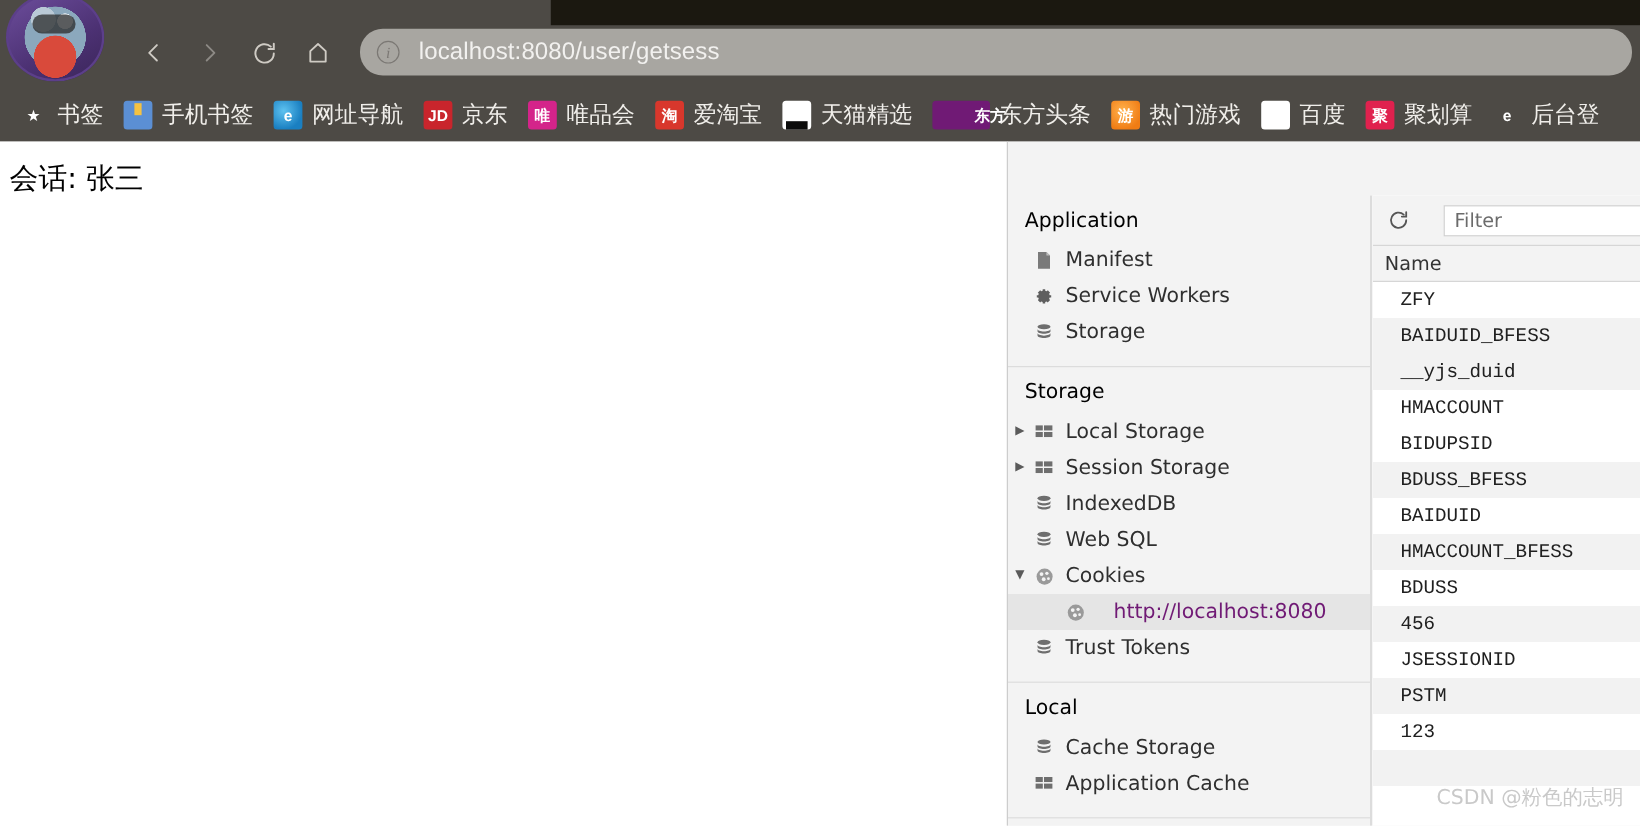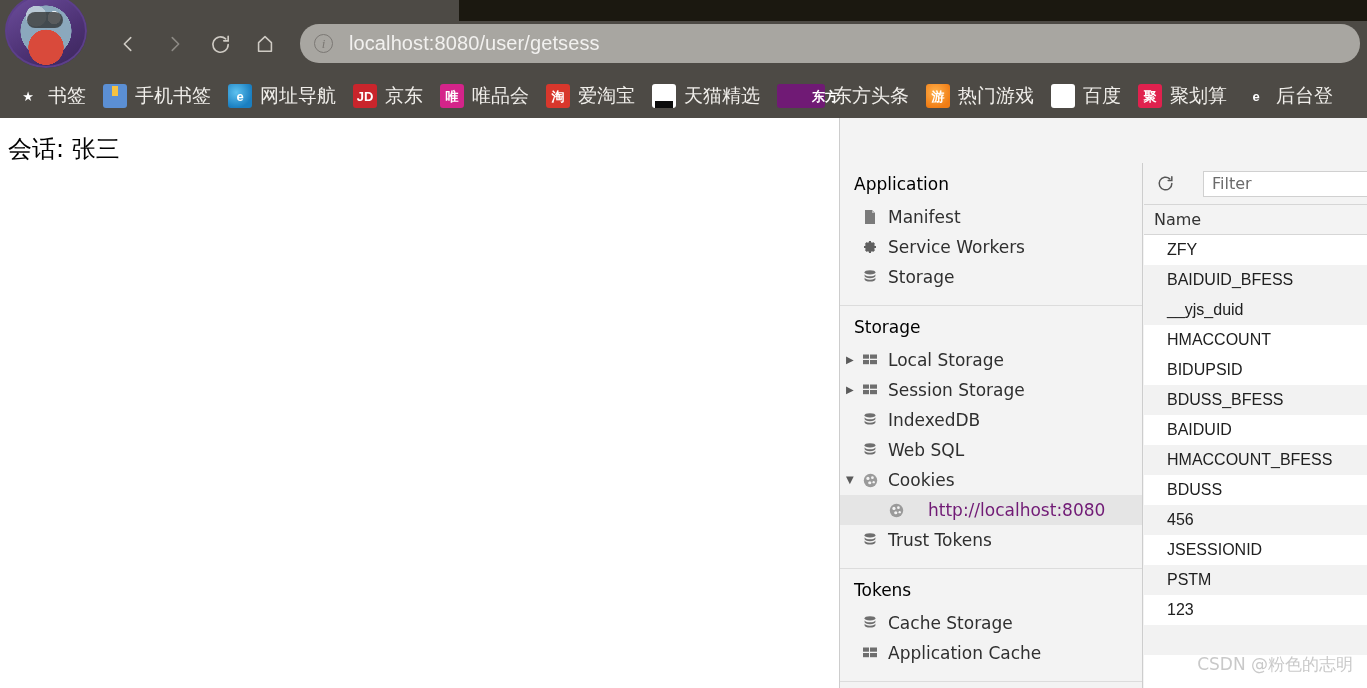--- a/index.html
+++ b/index.html
@@ -245,21 +245,21 @@
     border-bottom: 1px solid #d6d6d6;
     font-family: "DejaVu Sans", sans-serif;
   }
   .cookie-row {
     height: 30px;
     display: flex; align-items: center;
     padding-left: 23px;
     font-size: 16px;
     color: #202020;
     background: #fff;
-    font-family: Liberation Sans, sans-serif;
+    font-family: Liberation Mono, monospace;
     white-space: nowrap;
   }
   .cookie-row.alt { background: #f2f2f2; }
   .cookie-row.blank { height: 30px; }
   #watermark {
     position: absolute; right: 14px; bottom: 12px;
     font-size: 17px;
     color: #c9c9c9;
     font-family: "DejaVu Sans", sans-serif;
     white-space: nowrap;
@@ -462,21 +462,21 @@
           <span class="arrow empty">▶</span>
           <span class="disc"><svg width="16" height="16" viewBox="0 0 16 16" fill="#6e6e6e">
               <ellipse cx="8" cy="3.3" rx="5.4" ry="2.1"></ellipse>
               <path d="M2.6 5.2v1.9c0 1.2 2.4 2.1 5.4 2.1s5.4-.9 5.4-2.1V5.2c0 1.2-2.4 2.1-5.4 2.1s-5.4-.9-5.4-2.1z"></path>
               <path d="M2.6 8.6v1.9c0 1.2 2.4 2.1 5.4 2.1s5.4-.9 5.4-2.1V8.6c0 1.2-2.4 2.1-5.4 2.1s-5.4-.9-5.4-2.1z"></path>
             </svg></span>
           <span class="tree-label">Trust Tokens</span>
         </div>
       </div>
       <div class="tree-section">
-        <div class="tree-title">Tokens</div>
+        <div class="tree-title">Local</div>
         <div class="tree-row">
           <span class="arrow empty">▶</span>
           <span class="disc"><svg width="16" height="16" viewBox="0 0 16 16" fill="#6e6e6e">
               <ellipse cx="8" cy="3.3" rx="5.4" ry="2.1"></ellipse>
               <path d="M2.6 5.2v1.9c0 1.2 2.4 2.1 5.4 2.1s5.4-.9 5.4-2.1V5.2c0 1.2-2.4 2.1-5.4 2.1s-5.4-.9-5.4-2.1z"></path>
               <path d="M2.6 8.6v1.9c0 1.2 2.4 2.1 5.4 2.1s5.4-.9 5.4-2.1V8.6c0 1.2-2.4 2.1-5.4 2.1s-5.4-.9-5.4-2.1z"></path>
             </svg></span>
           <span class="tree-label">Cache Storage</span>
         </div>
         <div class="tree-row">

